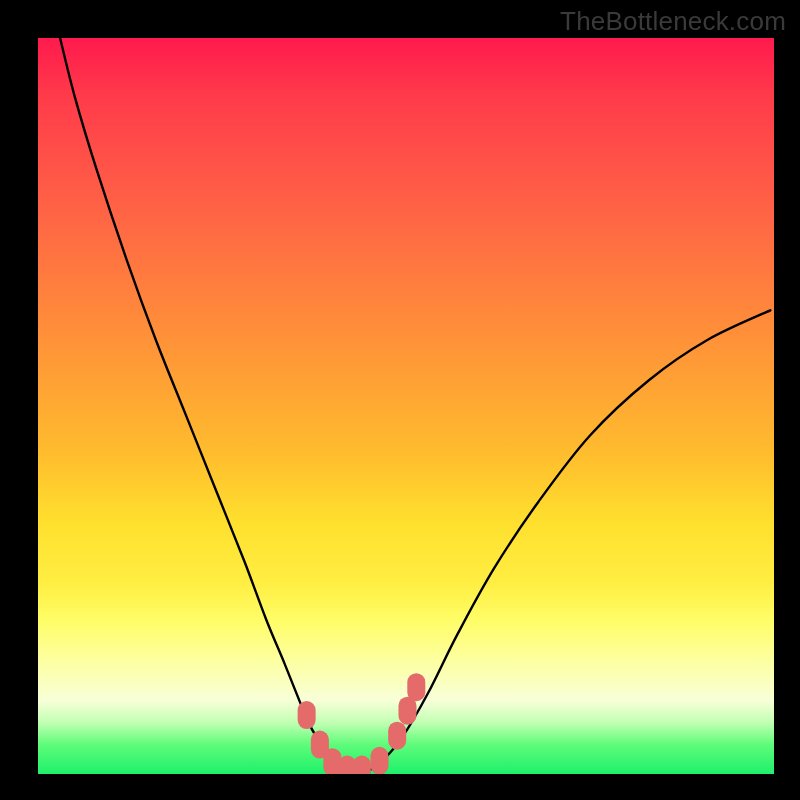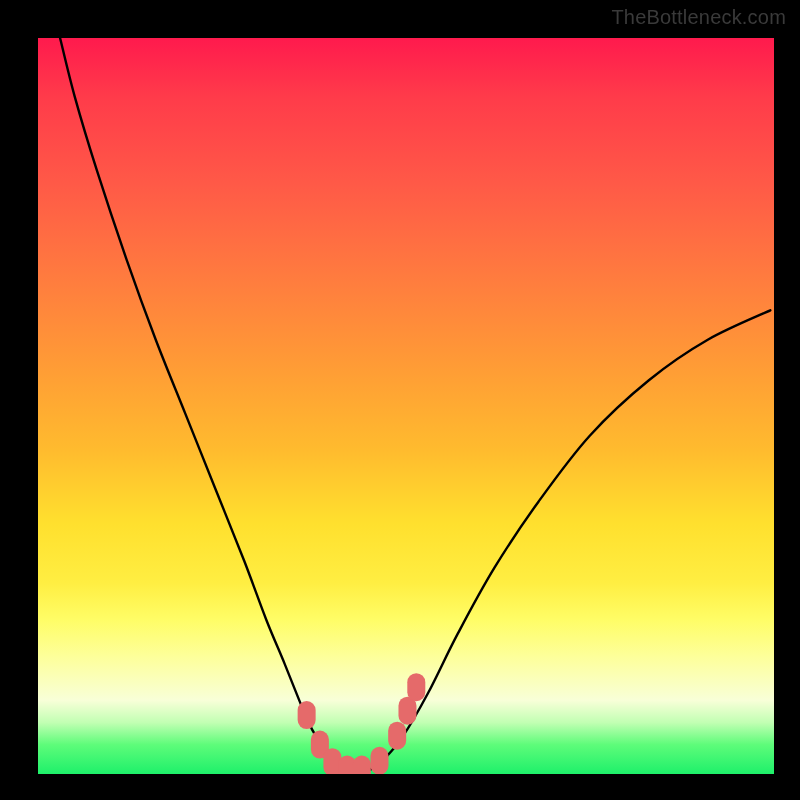--- a/index.html
+++ b/index.html
@@ -41,21 +41,21 @@
       #c2ffb3 93%,
       #5efc7a 96%,
       #1ef06a 100%
     );
   }
   .watermark {
     position: absolute;
     top: 6px;
     right: 14px;
     color: #3a3a3a;
-    font-size: 20px;
+    font-size: 26px;
     font-weight: 500;
     letter-spacing: 0.2px;
     user-select: none;
   }
   svg.overlay {
     position: absolute;
     left: 0;
     top: 0;
     width: 736px;
     height: 736px;

